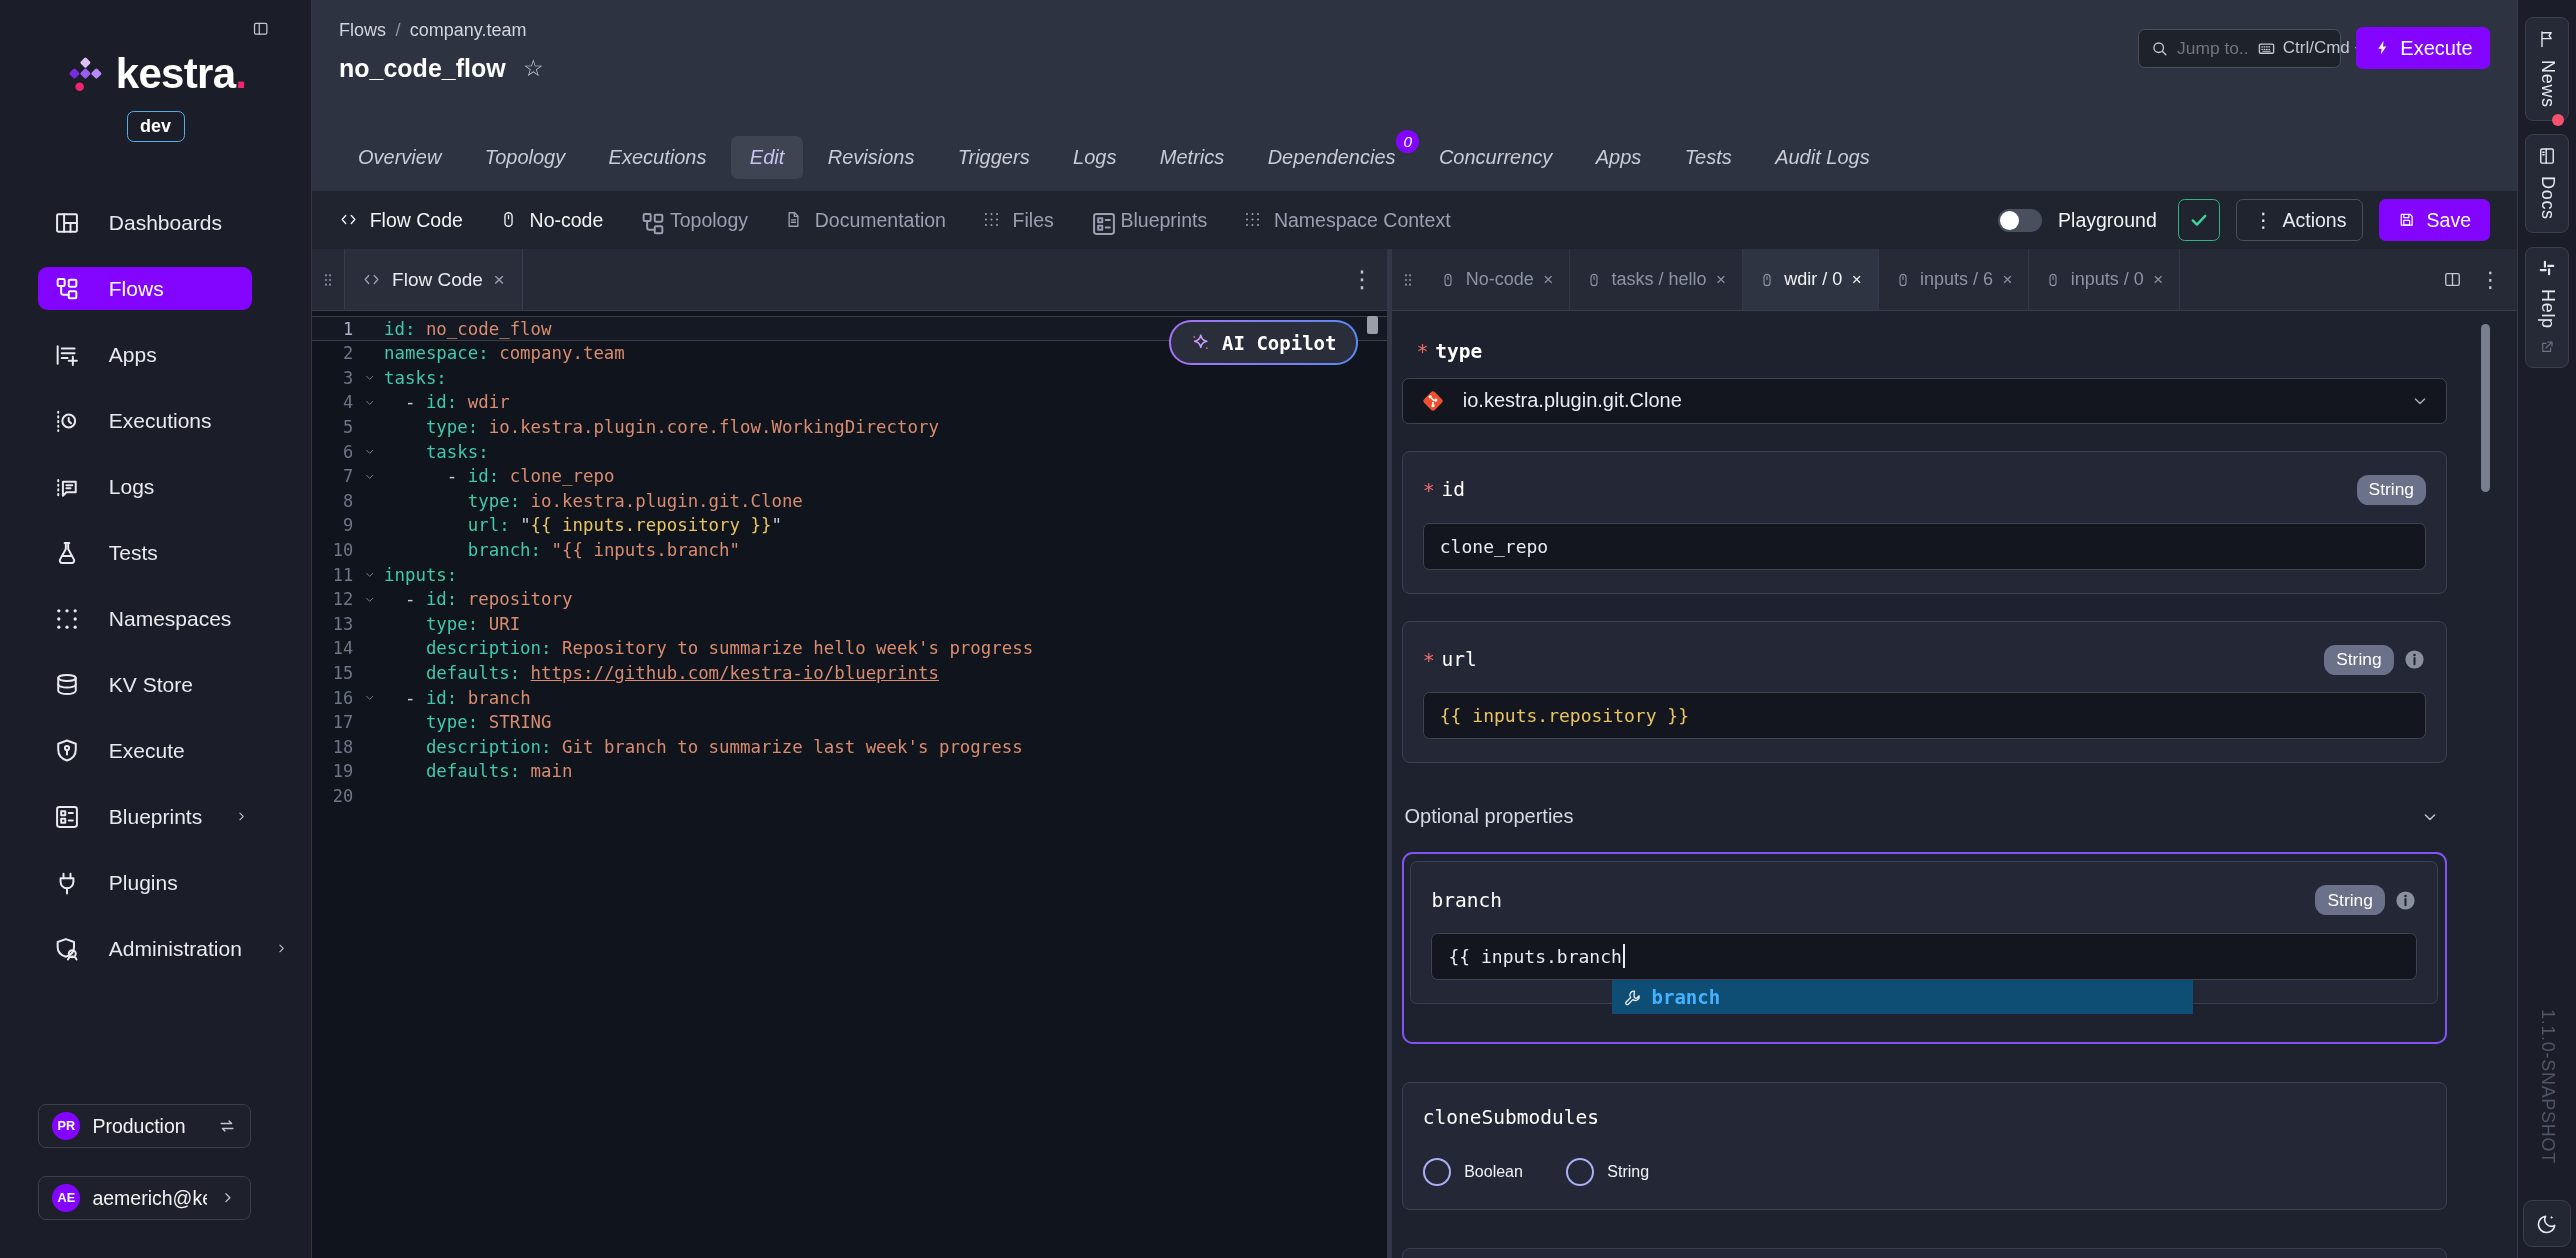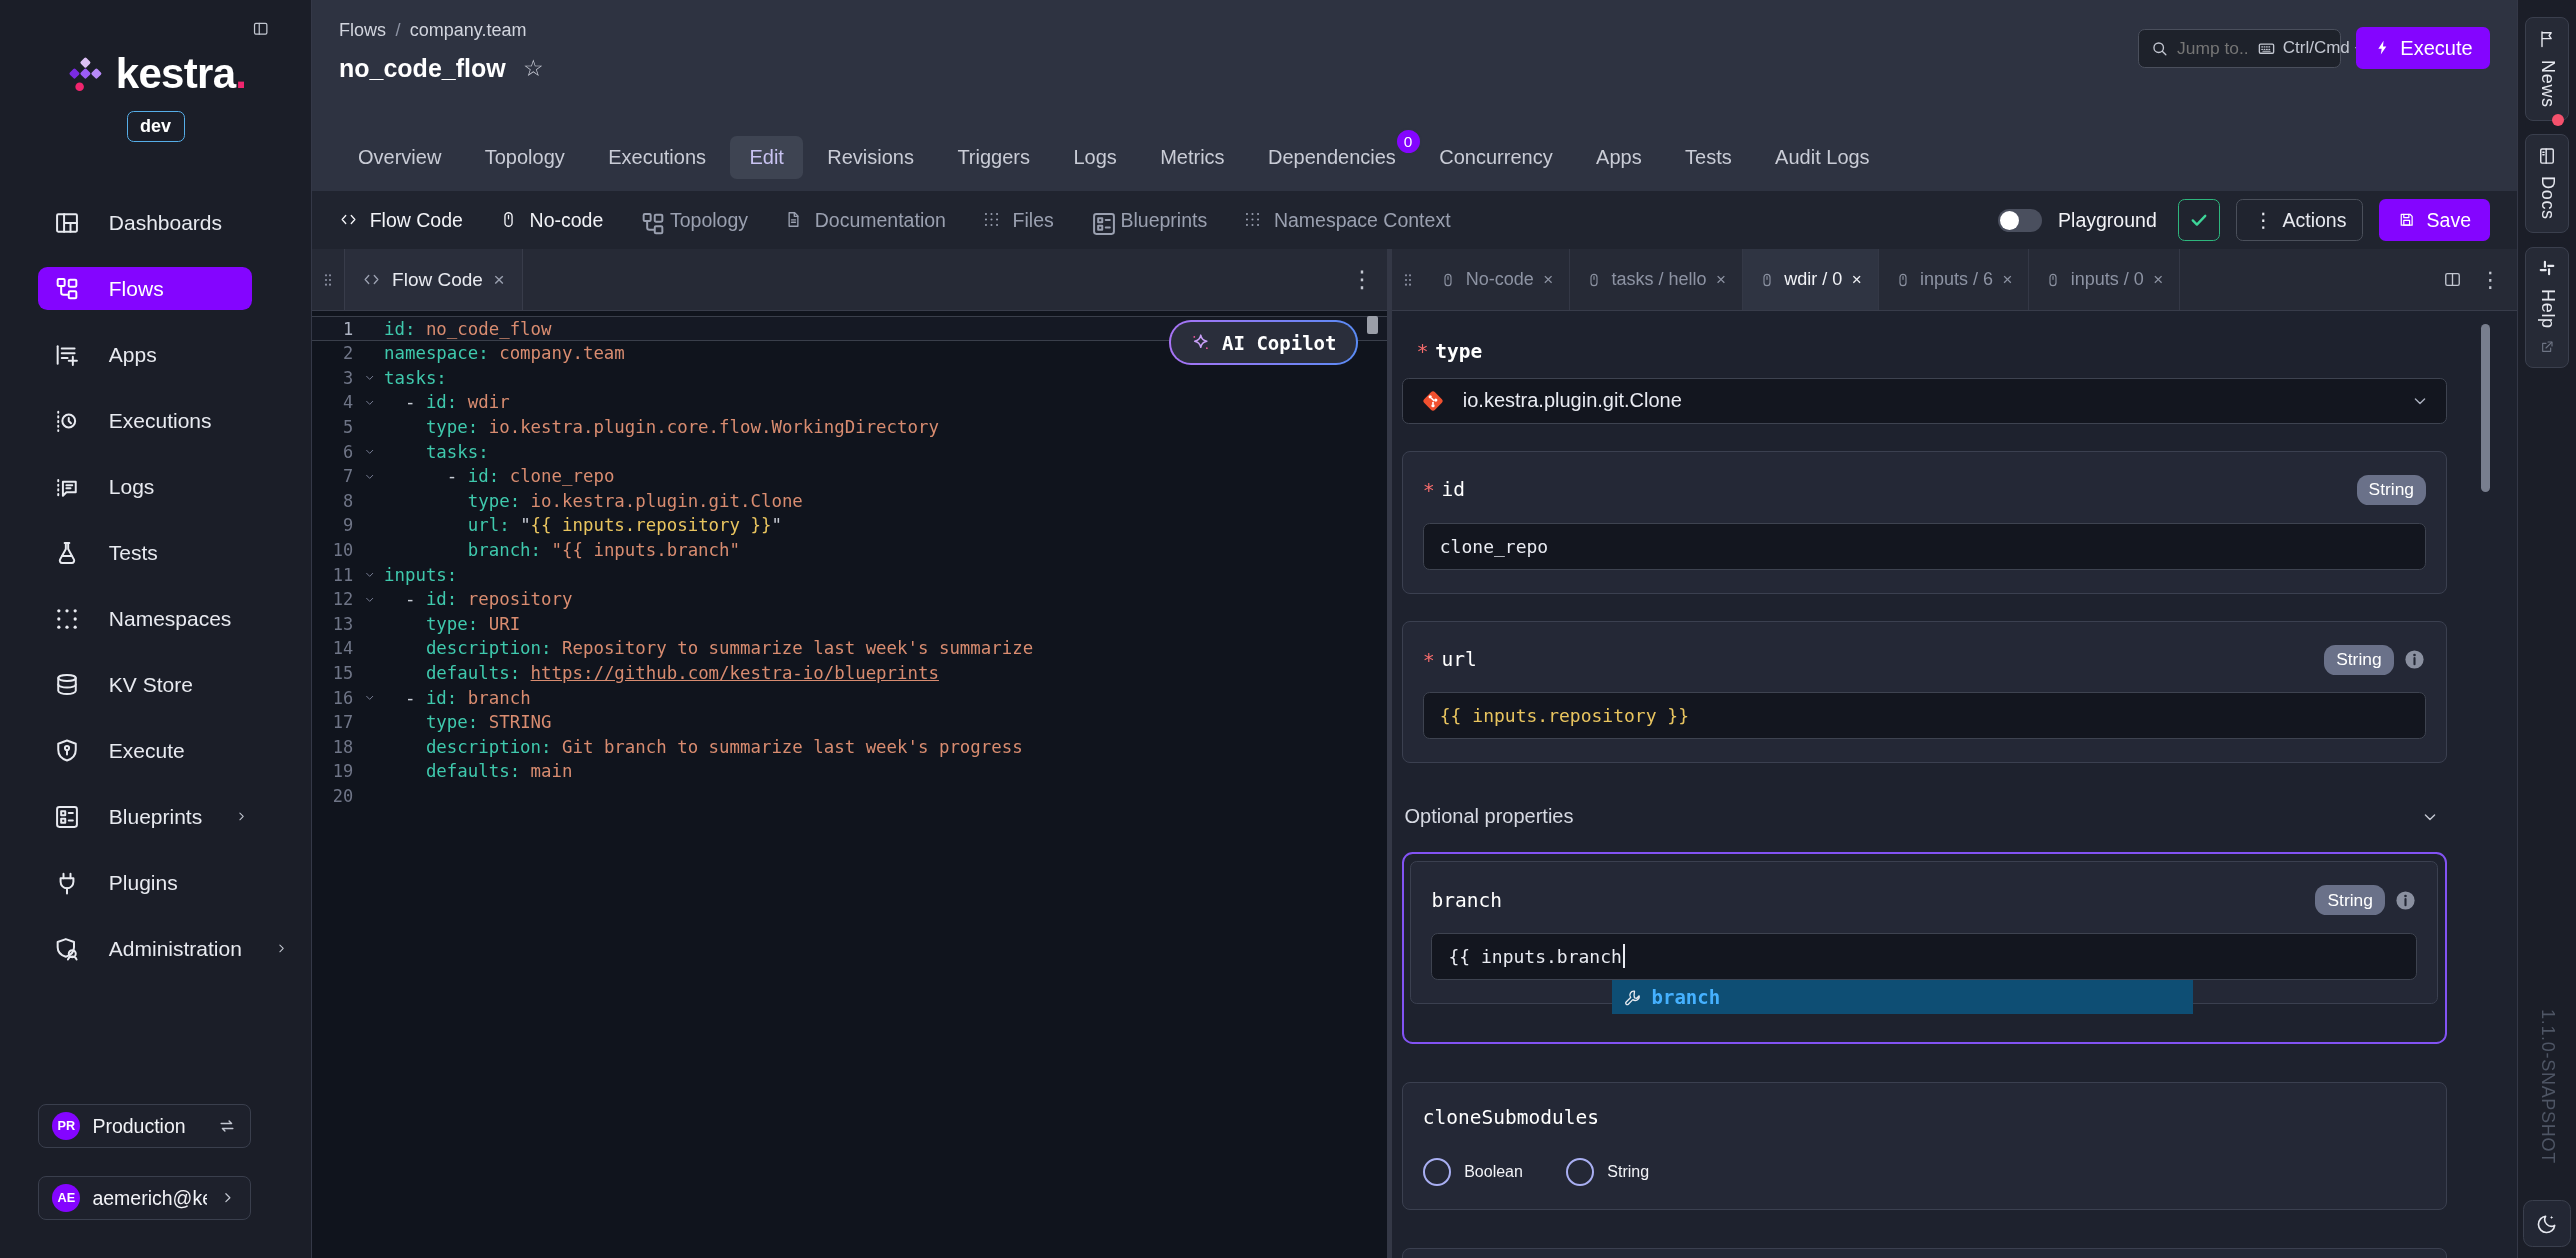--- a/index.html
+++ b/index.html
@@ -43,21 +43,21 @@
   .hdr-right { position:absolute; top:27px; right:27px; display:flex; align-items:center; gap:14.8px; }
   .jump { width:203px; height:39px; background:#1E222B; border:1.3px solid #4A4F5C; border-radius:6.7px;
     display:flex; align-items:center; padding:0 10.7px; gap:8px; color:#C3C7D1; }
   .jump input { background:transparent; border:none; outline:none; color:#C3C7D1; font-size:17.4px; width:72px;
     font-family:"Liberation Sans",sans-serif; }
   .jump .short { margin-left:auto; display:flex; align-items:center; gap:6.7px; font-size:17px; white-space:nowrap; }
   .exec-btn { height:42px; background:#8405FF; border-radius:6.7px; display:flex; align-items:center;
     gap:9.4px; padding:0 17.4px; color:#fff; font-size:20px; cursor:pointer; }
   .tabs { margin-top:auto; margin-bottom:12px; display:flex; align-items:center; gap:5.4px; }
   .tab { padding:10px 19px; border-radius:6.7px; color:#C9CCD6; font-size:20px; position:relative;
-    cursor:pointer; white-space:nowrap; }
+    cursor:pointer; white-space:nowrap;font-style:italic; }
   .tab.active { background:#3E4452; color:#C9C3F2; }
   .tab .sup { position:absolute; top:-8px; right:-6.7px; width:27px; height:27px; border-radius:50%;
     background:#8405FF; color:#fff; font-size:15.4px; display:flex; align-items:center; justify-content:center;
     border:2.7px solid #2E3341; }
 
   .subbar { height:58px; flex:none; background:#20242F; display:flex; align-items:center; padding:0 27px; }
   .sub-item { display:flex; align-items:center; gap:10.7px; font-size:19.5px; color:#9AA0B0; margin-right:36px; cursor:pointer; }
   .sub-item.on { color:#F2F3F7; }
   .sub-item .ic { width:20px; height:20px; }
   .sub-right { margin-left:auto; display:flex; align-items:center; gap:16px; }
@@ -623,21 +623,21 @@
                 <span class="ct"><span class="tok-n">  - </span><span class="tok-k">id:</span><span class="tok-v"> repository</span></span>
               </div>
               <div class="code-line">
                 <span class="ln">13</span>
                 <span class="fold"></span>
                 <span class="ct"><span class="tok-n">    </span><span class="tok-k">type:</span><span class="tok-v"> URI</span></span>
               </div>
               <div class="code-line">
                 <span class="ln">14</span>
                 <span class="fold"></span>
-                <span class="ct"><span class="tok-n">    </span><span class="tok-k">description:</span><span class="tok-v"> Repository to summarize last week's summarize</span></span>
+                <span class="ct"><span class="tok-n">    </span><span class="tok-k">description:</span><span class="tok-v"> Repository to summarize hello week's progress</span></span>
               </div>
               <div class="code-line">
                 <span class="ln">15</span>
                 <span class="fold"></span>
                 <span class="ct"><span class="tok-n">    </span><span class="tok-k">defaults:</span><span class="tok-n"> </span><span class="tok-l">https://github.com/kestra-io/blueprints</span></span>
               </div>
               <div class="code-line">
                 <span class="ln">16</span>
                 <span class="fold">
                   <svg width="13.4" height="13.4" viewBox="0 0 24 24" fill="none" stroke="currentColor" stroke-width="1.7" stroke-linecap="round" stroke-linejoin="round">

